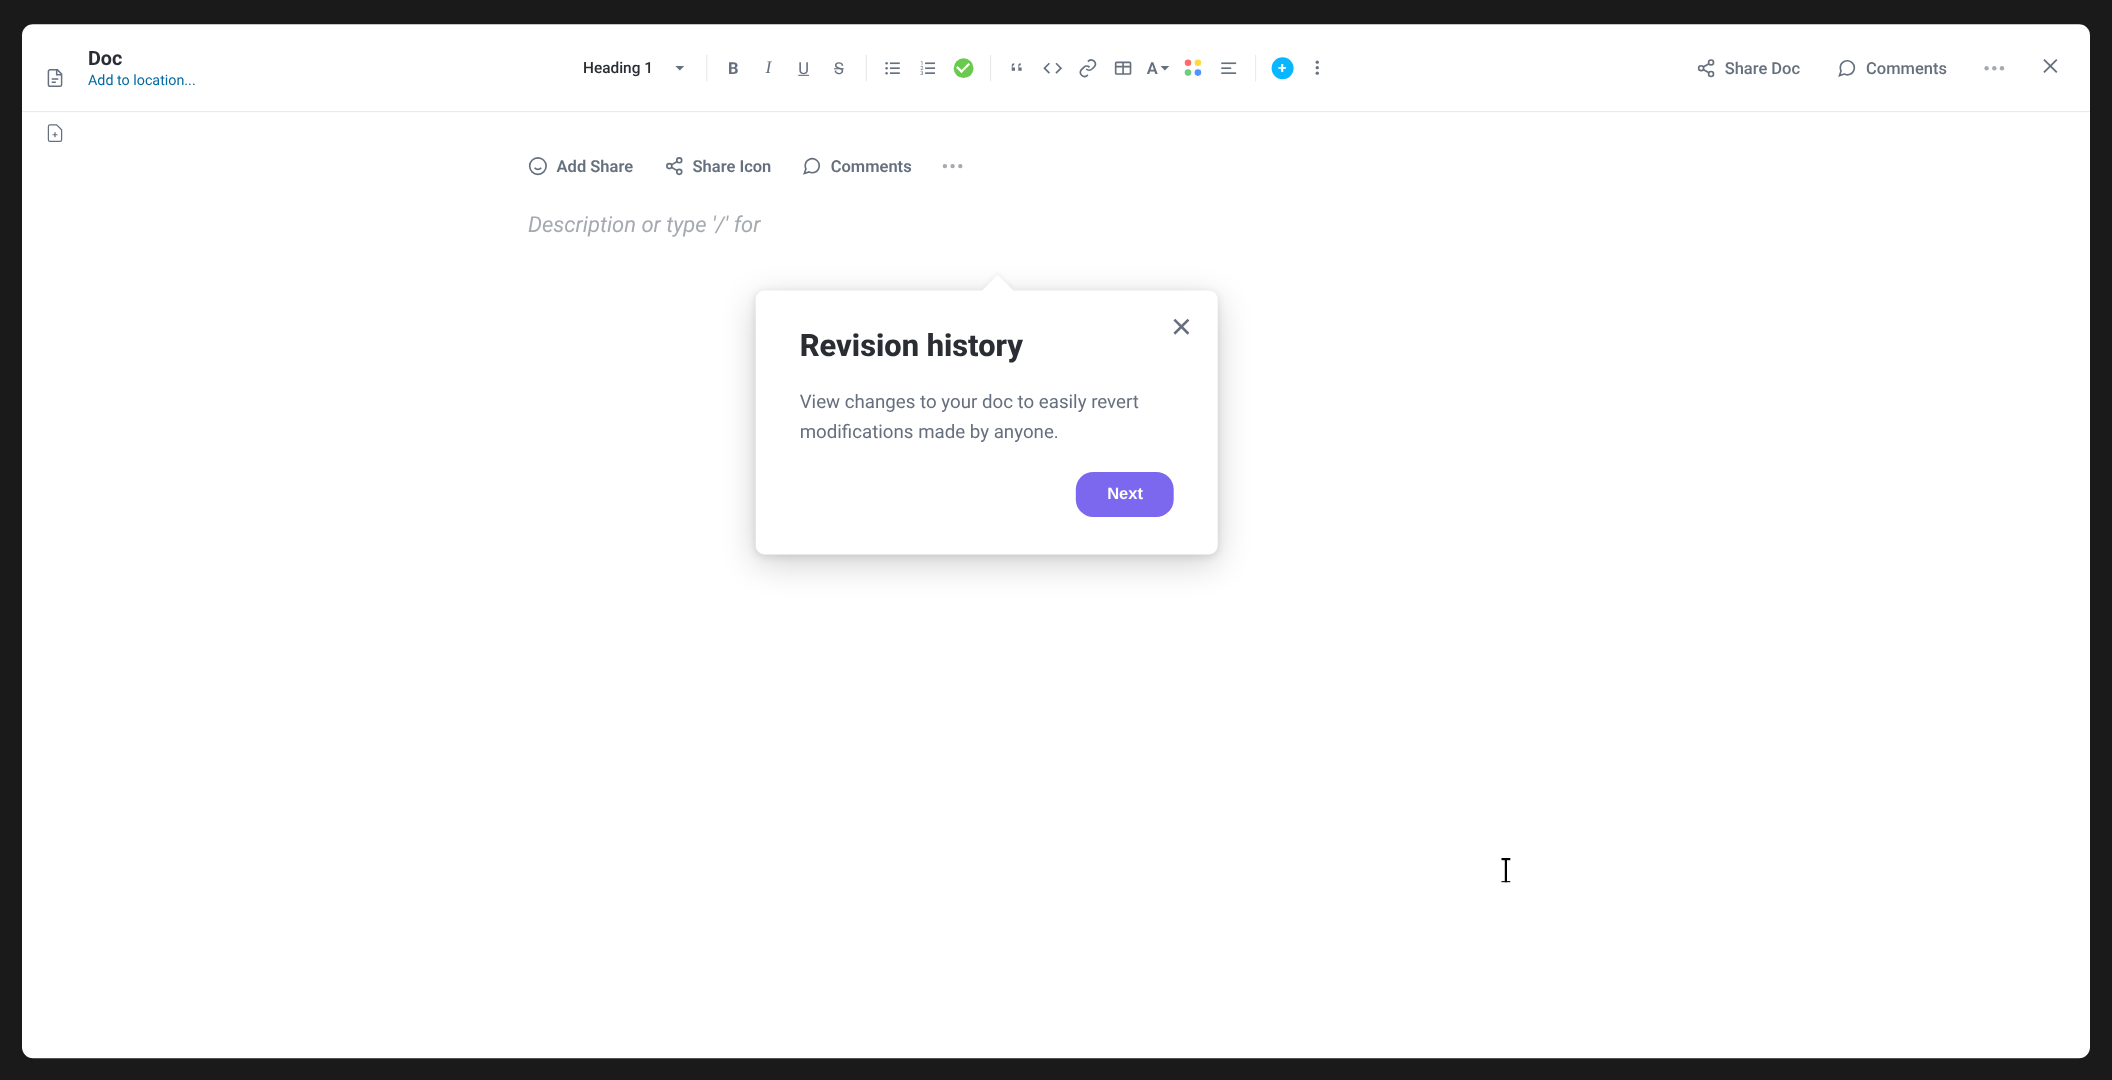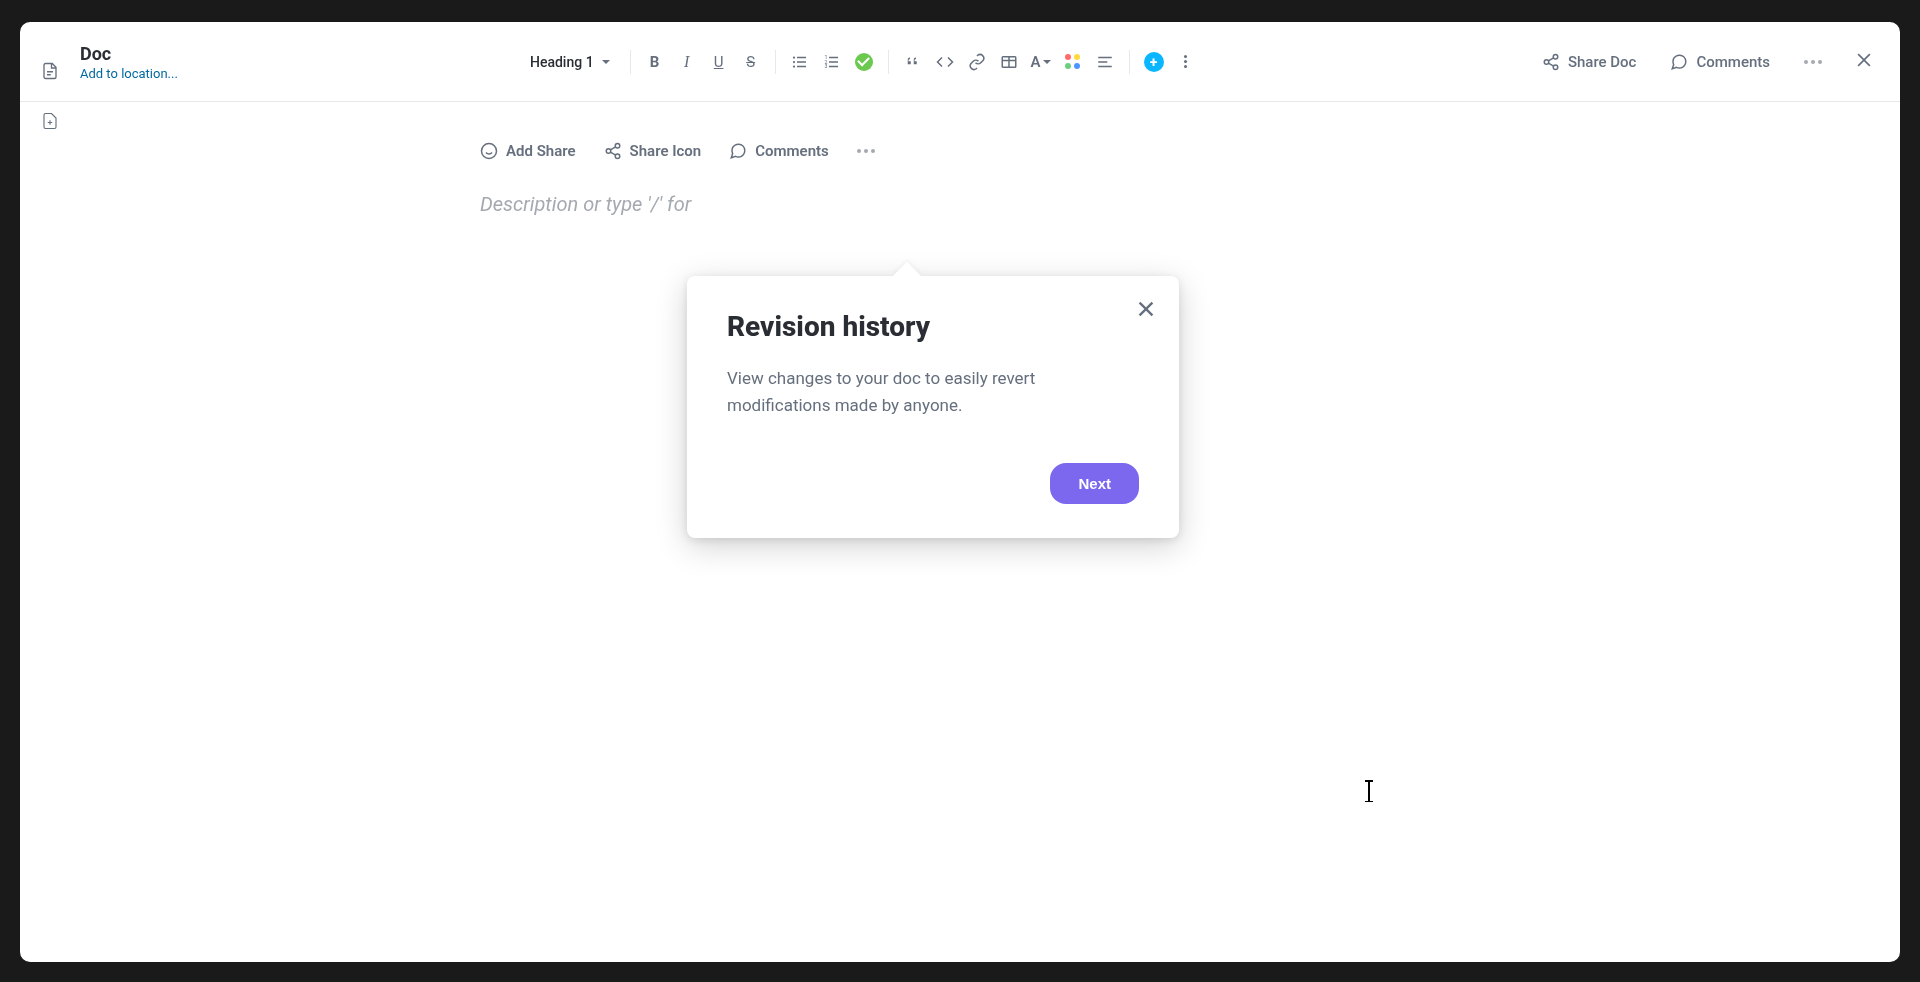--- a/index.html
+++ b/index.html
@@ -93,21 +93,21 @@
     .toolbar-center {
       display: flex;
       align-items: center;
       margin-left: 290px;
       gap: 4px;
     }
     
     .heading-selector {
       display: flex;
       align-items: center;
-      gap: 8px;
+      gap: 20px;
       padding: 6px 10px;
       font-size: 14px;
       color: #2a2e34;
       font-weight: 500;
       cursor: pointer;
       border-radius: 4px;
       text-align: right;
     }
     
     .caret-down {
@@ -309,22 +309,22 @@
     
     .description-placeholder {
       font-size: 20px;
       color: #a5a9b0;
       font-style: italic;
     }
     
     .popover {
       position: absolute;
       left: 687px;
-      top: 276px;
-      width: 492px;
+      top: 264px;
+      width: 420px;
       background: #ffffff;
       border-radius: 8px;
       box-shadow: 0 8px 32px rgba(0,0,0,0.18), 0 2px 8px rgba(0,0,0,0.1);
       padding: 34px 40px 34px 40px;
     }
     
     .popover::before {
       content: '';
       position: absolute;
       left: 210px;
@@ -355,21 +355,21 @@
       font-size: 28px;
       font-weight: 800;
       color: #2a2e34;
       margin-bottom: 22px;
     }
     
     .popover-body {
       font-size: 17px;
       color: #656f7d;
       line-height: 1.6;
-      margin-bottom: 44px;
+      margin-bottom: 22px;
     }
     
     .popover-actions {
       display: flex;
       justify-content: flex-end;
     }
     
     .next-btn {
       background: #7b68ee;
       color: white;

